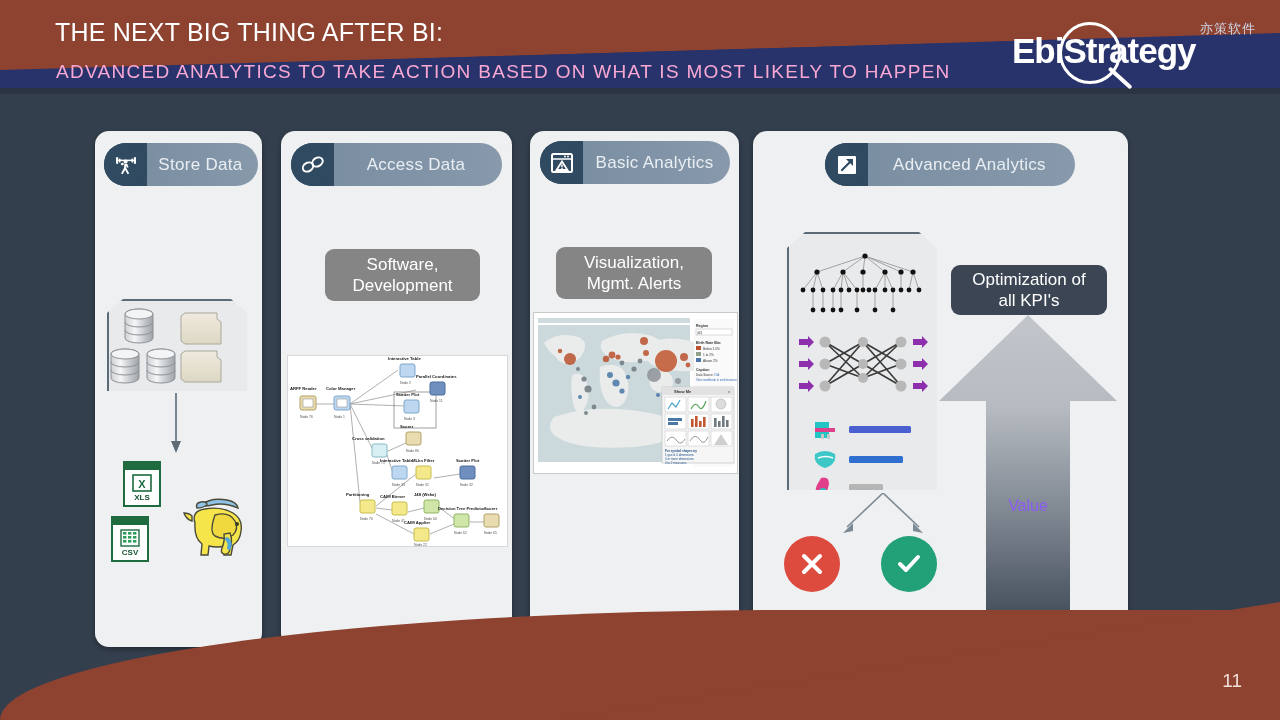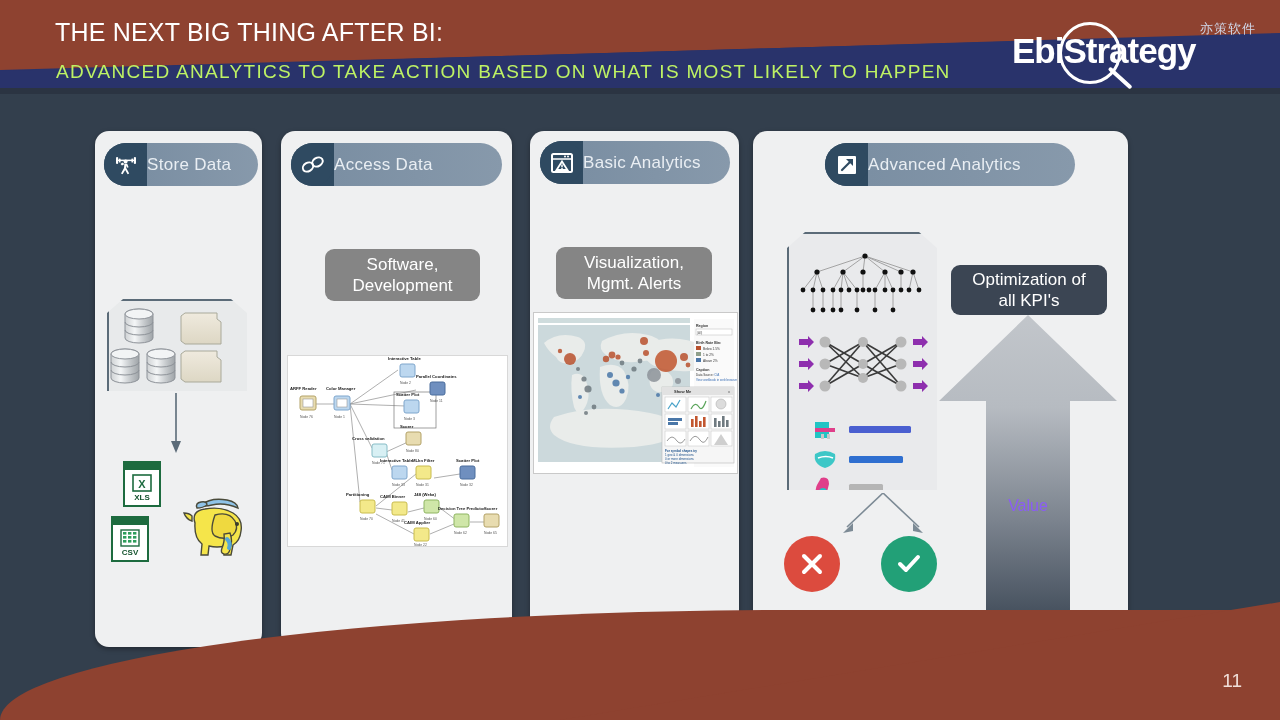--- a/index.html
+++ b/index.html
@@ -12,21 +12,21 @@
 
   
   .hdr-navy{position:absolute;left:0;top:0;width:1280px;height:92px;background:#29336b;}
   .hdr-rust{position:absolute;left:0;top:0;width:1280px;height:70px;background:#8e4230;
             clip-path:polygon(0 0,1280px 0,1280px 34px,0 70px);}
   .hdr-navy-top{position:absolute;left:0;top:0;width:1280px;height:92px;background:#29336b;
             clip-path:polygon(1280px 0,1280px 92px,0 92px,0 71px,1280px 33px);}
   .hdr-base{position:absolute;left:0;top:88px;width:1280px;height:6px;background:#2b3442;}
   .title{position:absolute;left:55px;top:18px;font-size:25px;font-weight:normal;color:#ffffff;
          letter-spacing:.2px;white-space:nowrap;z-index:6;}
-  .subtitle{position:absolute;left:56px;top:61px;font-size:19px;color:#bef264;
+  .subtitle{position:absolute;left:56px;top:61px;font-size:19px;color:#f9a8d4;
             letter-spacing:1.3px;white-space:nowrap;z-index:6;}
 
   
   .logo{position:absolute;right:18px;top:14px;width:250px;height:66px;z-index:7;}
   .logo-text{position:absolute;left:0;top:17px;font-size:35px;font-weight:bold;color:#fff;
              letter-spacing:-1px;white-space:nowrap;}
   .logo-cn{position:absolute;right:6px;top:6px;font-size:13px;color:#cfd6e8;letter-spacing:1px;}
   .logo-glass{position:absolute;left:47px;top:8px;width:56px;height:56px;border:3px solid #fff;
               border-radius:50%;}
   .logo-handle{position:absolute;left:97px;top:52px;width:30px;height:4px;background:#fff;
@@ -39,21 +39,21 @@
              clip-path:polygon(0 118px,720px 0,720px 118px);}
   .pagenum{position:absolute;right:38px;bottom:28px;font-size:19px;color:#f0ded8;z-index:9;}
 
   
   .panel{position:absolute;background:#eff0f1;border-radius:14px;box-shadow:0 2px 5px rgba(0,0,0,.35);overflow:hidden;}
   .pill{position:absolute;height:43px;border-radius:22px;
         background:linear-gradient(90deg,#2f4a61 0%,#2f4a61 43px,#7b8fa3 43px,#8799ab 100%);
         display:flex;align-items:center;}
   .pill .ico{width:43px;height:43px;border-radius:50%;background:#2f4a61;display:flex;
              align-items:center;justify-content:center;flex:0 0 43px;}
-  .pill .ptxt{flex:1;text-align:left;color:#e9eef3;font-size:17px;letter-spacing:.3px;padding-right:4px;}
+  .pill .ptxt{flex:1;text-align:center;color:#e9eef3;font-size:17px;letter-spacing:.3px;padding-right:4px;}
 
   
   .cap{position:absolute;background:#858585;color:#fff;border-radius:9px;display:flex;
        align-items:center;justify-content:center;text-align:center;font-size:17px;line-height:1.25;}
   .cap-dark{background:#3b4553;}
 
   
   .varrow{position:absolute;}
   .varrow .lbl{position:absolute;width:100%;text-align:center;color:#8b5cf6;font-size:16px;}
 

